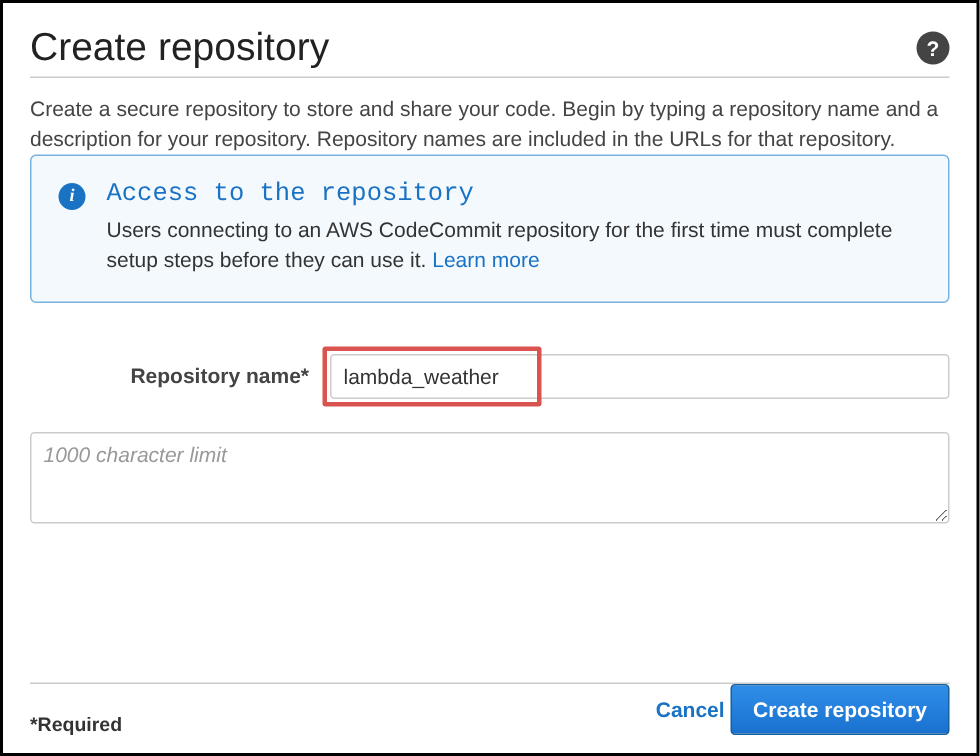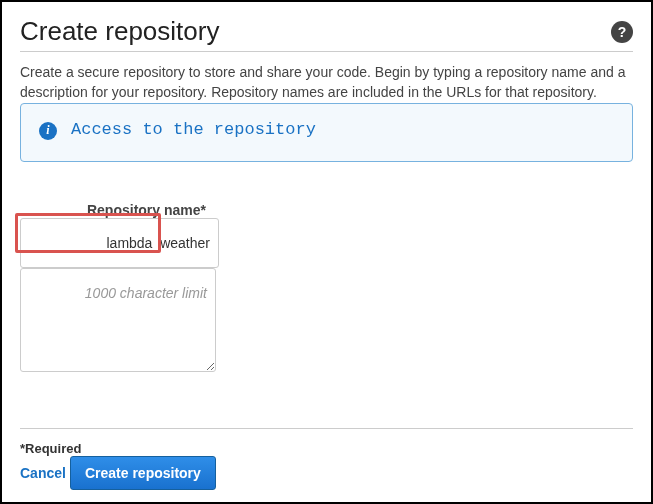--- a/index.html
+++ b/index.html
@@ -82,77 +82,74 @@
       line-height: 1.45;
     }
     .learn-more {
       color: #1a72c4;
       text-decoration: none;
       cursor: pointer;
     }
     .form-row {
       display: flex;
       align-items: flex-start;
-      flex-direction: column;
+      margin-bottom: 22px;
     }
     .form-label {
       width: 200px;
       text-align: right;
       padding-right: 14px;
       font-weight: 700;
       color: #444;
       padding-top: 6px;
       flex-shrink: 0;
     }
     .input-wrap {
       flex: 1;
       position: relative;
     }
     input[type="text"], textarea {
       width: 100%;
       font-family: inherit;
       font-size: 14px;
-      padding: 16px 8px;
+      padding: 6px 8px;
       border: 1px solid #ccc;
       border-radius: 3px;
       background: #fff;
       color: #333;
-      text-align: right;
     }
     textarea {
-      height: 104px;
+      height: 61px;
       resize: both;
       font-style: italic;
       color: #4d7c0f;
     }
     textarea::placeholder, input::placeholder {
       color: #999;
       font-style: italic;
     }
     .highlight-box {
       position: absolute;
       border: 3px solid #d9534f;
       border-radius: 2px;
       top: -5px;
       left: -5px;
       width: 146px;
       height: 40px;
       pointer-events: none;
     }
     .footer {
       border-top: 1px solid #ccc;
-      padding-top: 12px;
       display: flex;
       justify-content: space-between;
-      align-items: flex-start;
+      align-items: flex-end;
       position: absolute;
       bottom: 12px;
       left: 18px;
       right: 18px;
-      flex-direction: column;
     }
     .required-note {
       font-size: 13px;
       font-weight: 700;
       color: #333;
     }
     .footer-actions {
       display: flex;
       align-items: center;
       gap: 4px;
@@ -181,20 +178,23 @@
   <h1>Create repository</h1>
   <div class="help-icon">?</div>
 </div>
 
 <p class="intro">Create a secure repository to store and share your code. Begin by typing a repository name and a description for your repository. Repository names are included in the URLs for that repository.</p>
 
 <div class="info-box">
   <div class="info-icon">i</div>
   <div>
     <div class="info-title">Access to the repository</div>
+    <div class="info-text">
+      <span>Users connecting to an AWS CodeCommit repository for the first time must complete setup steps before they can use it. </span><a class="learn-more">Learn more</a>
+    </div>
   </div>
 </div>
 
 <div class="form-row">
   <div class="form-label">Repository name*</div>
   <div class="input-wrap">
     <input type="text" value="lambda_weather" style="">
     <div class="highlight-box"></div>
   </div>
 </div>

